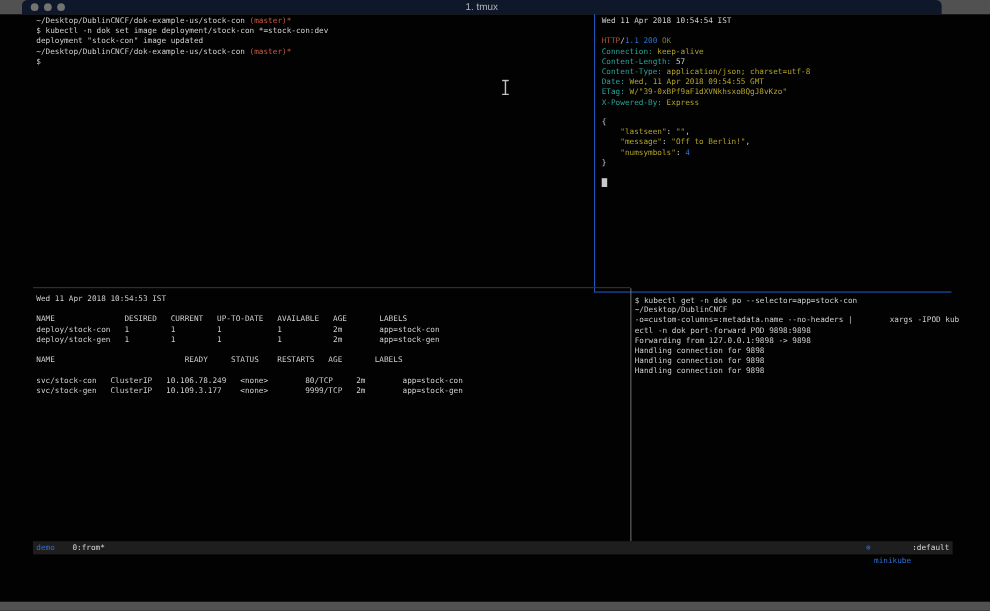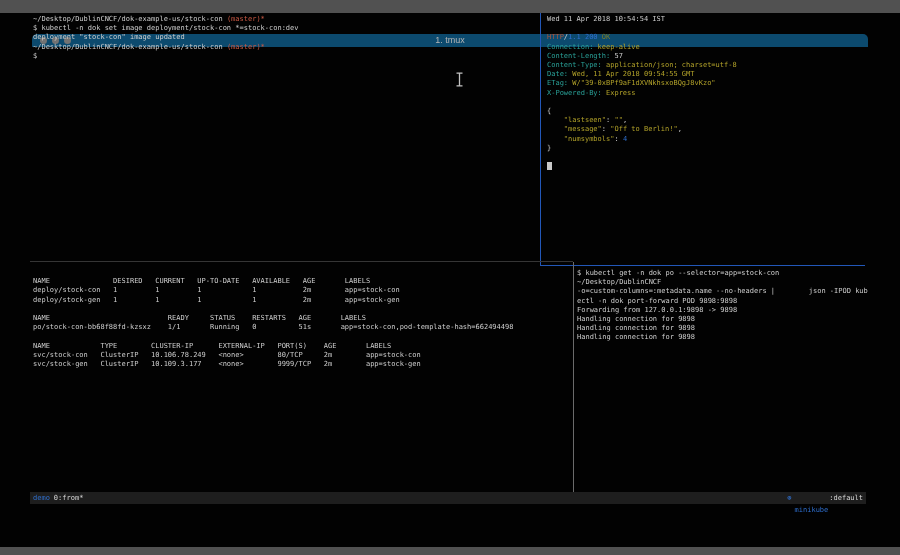--- a/index.html
+++ b/index.html
@@ -1,18 +1,18 @@
 <!DOCTYPE html>
 <html><head>
 <meta charset="utf-8">
 <style>
   html,body{margin:0;padding:0;background:#515151;}
   .desktop{position:relative;width:900px;height:555px;background:#515151;overflow:hidden;}
   .black-bg{position:absolute;left:0;top:13px;width:900px;height:534px;background:#020202;}
-  .titlebar{position:absolute;left:32px;top:0;width:836px;height:13px;background:#0c4a6e;border-radius:5px 5px 0 0;margin-top:34px;}
+  .titlebar{position:absolute;left:20px;top:0;width:836px;height:13px;background:#0f172a;border-radius:5px 5px 0 0;}
   .lights{position:absolute;left:8px;top:3px;display:flex;gap:5px;}
   .light{width:7px;height:7px;border-radius:50%;background:#737373;border:none;padding:0;}
   .win-title{position:absolute;left:0;right:0;top:0;height:13px;line-height:13px;text-align:center;
     font-family:"Liberation Sans",sans-serif;font-size:9px;color:#b5b5b5;}
   .terminal{position:absolute;left:30px;top:13px;width:836px;height:443px;
     font-family:"DejaVu Sans Mono",monospace;font-size:7px;line-height:9.2px;color:#cfcfcf;}
   .pane{position:absolute;}
   .line{white-space:pre;min-height:9.2px;}
   .pane-tl{left:3px;top:2px;width:504px;}
   .pane-tr{left:517px;top:2px;width:318px;}
@@ -20,21 +20,21 @@
   .pane-br{left:547px;top:256px;width:288px;}
   .div-v-top{position:absolute;left:510px;top:0;width:1px;height:253px;background:#2257b8;}
   .div-h-right{position:absolute;left:511px;top:252px;width:324px;height:1px;background:#2257b8;}
   .div-h-left{position:absolute;left:0;top:248px;width:543px;height:1px;background:#353535;}
   .div-v-bottom{position:absolute;left:543px;top:249px;width:1px;height:230px;background:#6a6a6a;}
   .c-red{color:#cc5a45;} .c-cyan{color:#2aa198;} .c-yellow{color:#b3a32a;}
   .c-blue{color:#2f6fce;} .c-orange{color:#b0563b;} .c-olive{color:#7d7d26;}
   .c-cursor{display:inline-block;width:5px;height:8px;background:#c9c9c9;color:transparent;vertical-align:middle;}
   .statusbar{position:absolute;left:30px;top:492px;width:836px;height:12px;background:#1e1e1e;
     font-family:"DejaVu Sans Mono",monospace;font-size:7px;line-height:12px;color:#d0d0d0;
-    padding:0 3px;box-sizing:border-box;display:flex;align-items:center;}
+    padding:0 3px;box-sizing:border-box;display:flex;align-items:center;gap:12px;}
   .sb-session{color:#2f6fce;margin-right:4px;}
   .sb-window{color:#d8d8d8;}
   .sb-right{margin-left:auto;display:flex;align-items:center;gap:1px;}
   .sb-icon{color:#2f6fce;margin-right:2px;}
   .sb-context{color:#2f6fce;margin-top:23px;}
   .sb-namespace{color:#d8d8d8;}
   .ibeam{position:absolute;left:455px;top:72px;width:9px;height:15px;}
 </style>
 </head>
 <body>
@@ -73,36 +73,35 @@
         <div class="line">&nbsp;</div>
         <div class="line"><span>{</span></div>
         <div class="line"><span>    </span><span class="c-yellow">"lastseen"</span><span>: </span><span class="c-yellow">""</span><span>,</span></div>
         <div class="line"><span>    </span><span class="c-yellow">"message"</span><span>: </span><span class="c-yellow">"Off to Berlin!"</span><span>,</span></div>
         <div class="line"><span>    </span><span class="c-yellow">"numsymbols"</span><span>: </span><span class="c-blue">4</span></div>
         <div class="line"><span>}</span></div>
         <div class="line">&nbsp;</div>
         <div class="line"><span class="c-cursor"> </span></div>
       </div>
     <div class="pane pane-bl">
+        <div class="line"><span>Wed 11 Apr 2018 10:54:53 IST</span></div>
         <div class="line">&nbsp;</div>
         <div class="line"><span>NAME               DESIRED   CURRENT   UP-TO-DATE   AVAILABLE   AGE       LABELS</span></div>
         <div class="line"><span>deploy/stock-con   1         1         1            1           2m        app=stock-con</span></div>
         <div class="line"><span>deploy/stock-gen   1         1         1            1           2m        app=stock-gen</span></div>
         <div class="line">&nbsp;</div>
         <div class="line"><span>NAME                            READY     STATUS    RESTARTS   AGE       LABELS</span></div>
-        <div class="line"><span>po/stock-con-bb68f88fd-kzsxz    1/1       Running   0          51s       app=stock-con,pod-template-hash=662494498</span></div>
         <div class="line">&nbsp;</div>
-        <div class="line"><span>NAME            TYPE        CLUSTER-IP      EXTERNAL-IP   PORT(S)    AGE       LABELS</span></div>
         <div class="line"><span>svc/stock-con   ClusterIP   10.106.78.249   &lt;none&gt;        80/TCP     2m        app=stock-con</span></div>
         <div class="line"><span>svc/stock-gen   ClusterIP   10.109.3.177    &lt;none&gt;        9999/TCP   2m        app=stock-gen</span></div>
       </div>
     <div class="pane pane-br">
         <div class="line"><span>$ kubectl get -n dok po --selector=app=stock-con</span></div>
         <div class="line"><span>~/Desktop/DublinCNCF</span></div>
-        <div class="line"><span>-o=custom-columns=:metadata.name --no-headers |        json -IPOD kub</span></div>
+        <div class="line"><span>-o=custom-columns=:metadata.name --no-headers |        xargs -IPOD kub</span></div>
         <div class="line"><span>ectl -n dok port-forward POD 9898:9898</span></div>
         <div class="line"><span>Forwarding from 127.0.0.1:9898 -&gt; 9898</span></div>
         <div class="line"><span>Handling connection for 9898</span></div>
         <div class="line"><span>Handling connection for 9898</span></div>
         <div class="line"><span>Handling connection for 9898</span></div>
       </div>
     <div class="div-v-top"></div>
     <div class="div-h-right"></div>
     <div class="div-h-left"></div>
     <div class="div-v-bottom"></div>

